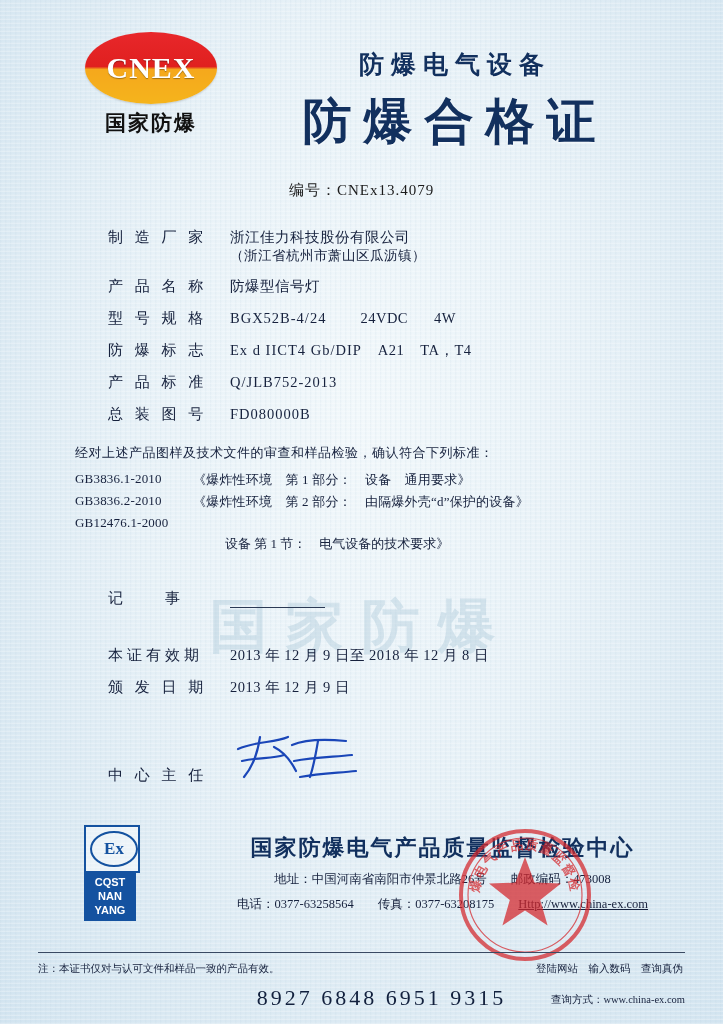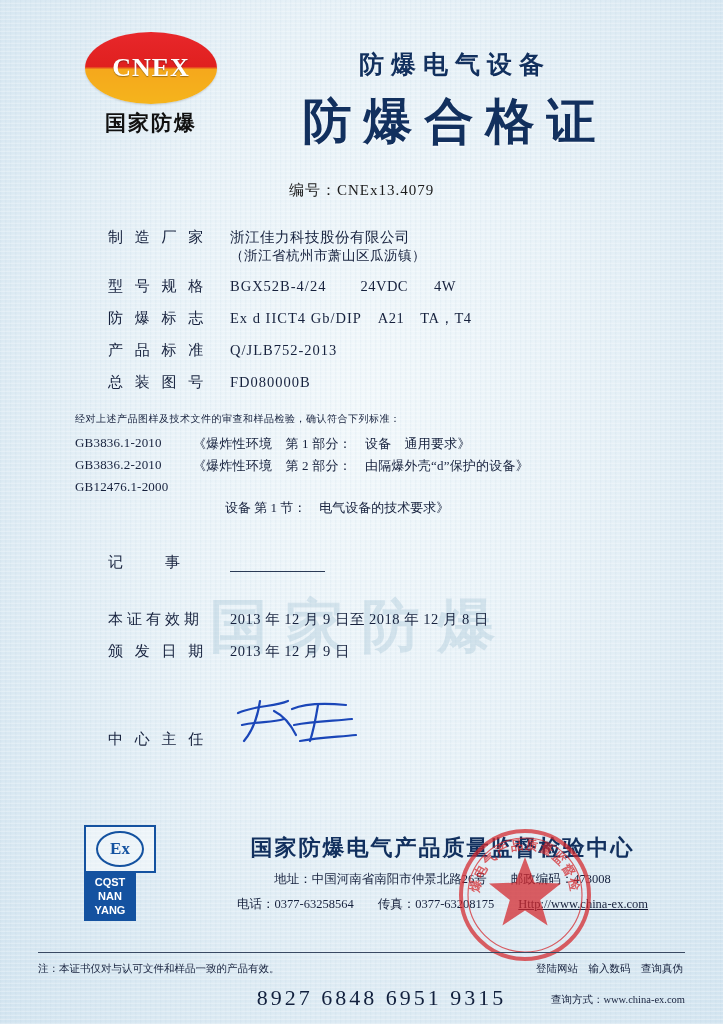--- a/index.html
+++ b/index.html
@@ -68,21 +68,21 @@
     background: linear-gradient(180deg, #e8272b 0%, #e0201f 48%, #f5a81c 52%, #f5b41c 100%);
     box-shadow: 0 1px 2px rgba(0,0,0,0.15);
   }
   .logo-oval .cnex {
     position: absolute;
     left: 0; right: 0;
     top: 50%;
     transform: translateY(-50%);
     font-family: "Liberation Serif", serif;
     font-weight: bold;
-    font-size: 26px;
+    font-size: 30px;
     letter-spacing: 1px;
     color: #ffffff;
     text-shadow: 0 1px 1px rgba(0,0,0,0.35);
   }
   .logo-sub {
     margin-top: 5px;
     font-family: "Liberation Serif", serif;
     font-weight: bold;
     font-size: 21px;
     color: #111111;
@@ -163,21 +163,21 @@
   .gap-s { margin-left: 16px; }
 
   
   .standards {
     margin-top: 20px;
     padding-left: 75px;
     padding-right: 45px;
   }
   .standards-title {
     font-family: "Liberation Serif", serif;
-    font-size: 10px;
+    font-size: 13px;
     color: #16213d;
     letter-spacing: 0.5px;
     margin-bottom: 9px;
   }
   .std-line {
     display: flex;
     font-family: "Liberation Serif", serif;
     font-size: 13px;
     color: #16213d;
     margin-bottom: 4px;
@@ -257,27 +257,27 @@
   .footer-main {
     display: flex;
     align-items: center;
     padding-left: 84px;
   }
   .ex-badge {
     width: 72px;
     flex: none;
   }
   .ex-top {
-    width: 72px;
+    width: 56px;
     height: 48px;
     border: 2px solid #1452a0;
     box-sizing: border-box;
     display: flex;
     align-items: center;
-    justify-content: center;
+    justify-content: flex-end;
     background: rgba(255,255,255,0.45);
   }
   .ex-oval {
     width: 44px;
     height: 32px;
     border: 2px solid #1452a0;
     border-radius: 50%;
     display: flex;
     align-items: center;
     justify-content: center;
@@ -410,20 +410,24 @@
     <div class="cert-no">编号：CNEx13.4079</div>
 
     <div class="fields">
 
       <div class="row row-tight">
         <div class="row-label">制 造 厂 家</div>
         <div class="row-value">浙江佳力科技股份有限公司</div>
       </div>
       <div class="row-sub">（浙江省杭州市萧山区瓜沥镇）</div>
 
+      <div class="row">
+        <div class="row-label">产 品 名 称</div>
+        <div class="row-value">防爆型信号灯</div>
+      </div>
 
       <div class="row">
         <div class="row-label">型 号 规 格</div>
         <div class="row-value val-wide">BGX52B-4/24</div>
         <div class="row-value gap-l">24VDC</div>
         <div class="row-value gap-m">4W</div>
       </div>
 
       <div class="row">
         <div class="row-label">防 爆 标 志</div>

